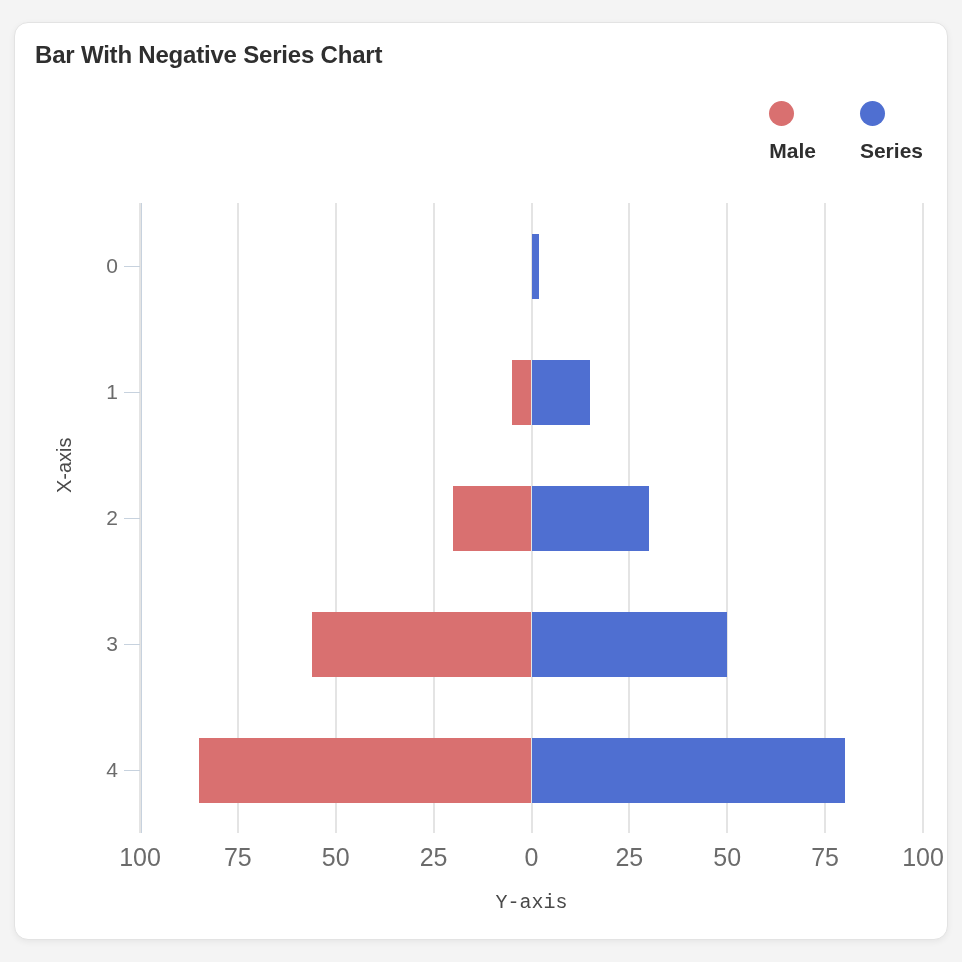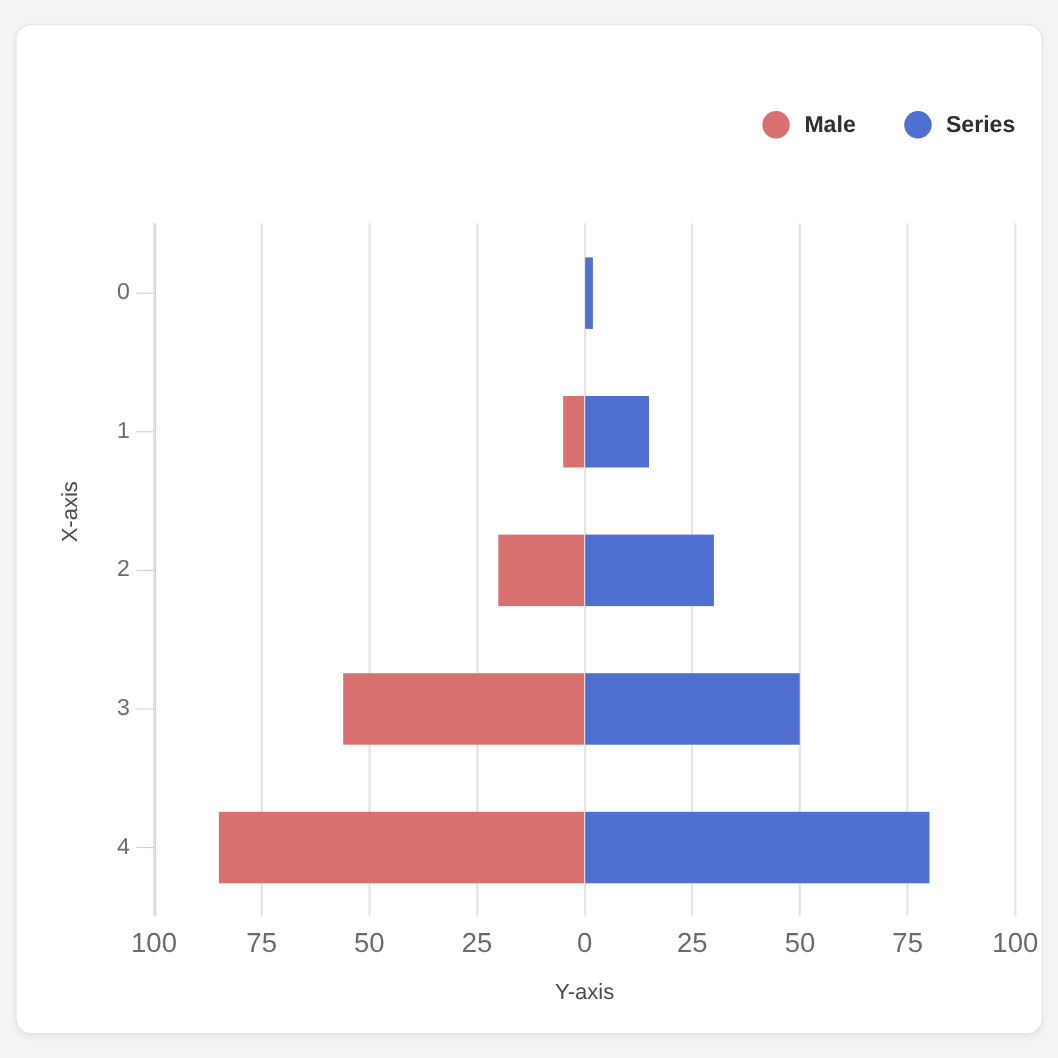--- a/index.html
+++ b/index.html
@@ -38,22 +38,23 @@
   .legend {
     position: absolute;
     right: 24px;
     top: 78px;
     display: flex;
     align-items: center;
     gap: 44px;
   }
   .legend-item {
     display: flex;
-    align-items: flex-end;
+    align-items: flex-start;
     gap: 13px;
+    flex-direction: column;
   }
   .legend-dot {
     width: 25px;
     height: 25px;
     border-radius: 50%;
     display: block;
   }
   .legend-label {
     font-size: 21px;
     font-weight: bold;
@@ -112,37 +113,39 @@
     white-space: nowrap;
   }
   .xaxis-title {
     position: absolute;
     left: 0;
     right: 0;
     top: 688px;
     text-align: center;
     font-size: 20px;
     color: #4a4a4a;
+    font-family: Liberation Mono, monospace;
   }
   .yaxis-title {
     position: absolute;
     left: 38px;
     top: 470px;
     font-size: 20px;
     color: #4a4a4a;
     transform: rotate(-90deg);
     transform-origin: left top;
     white-space: nowrap;
   }
 </style>
 </head>
 <body>
 
 <div class="card">
 
+  <div class="chart-title">Bar With Negative Series Chart</div>
 
   <div class="legend">
     <div class="legend-item">
       <span class="legend-dot" id="legend-dot-0" style="background: rgb(217, 112, 112);"></span>
       <span class="legend-label">Male</span>
     </div>
     <div class="legend-item">
       <span class="legend-dot" id="legend-dot-1" style="background: rgb(79, 111, 209);"></span>
       <span class="legend-label">Series</span>
     </div>

